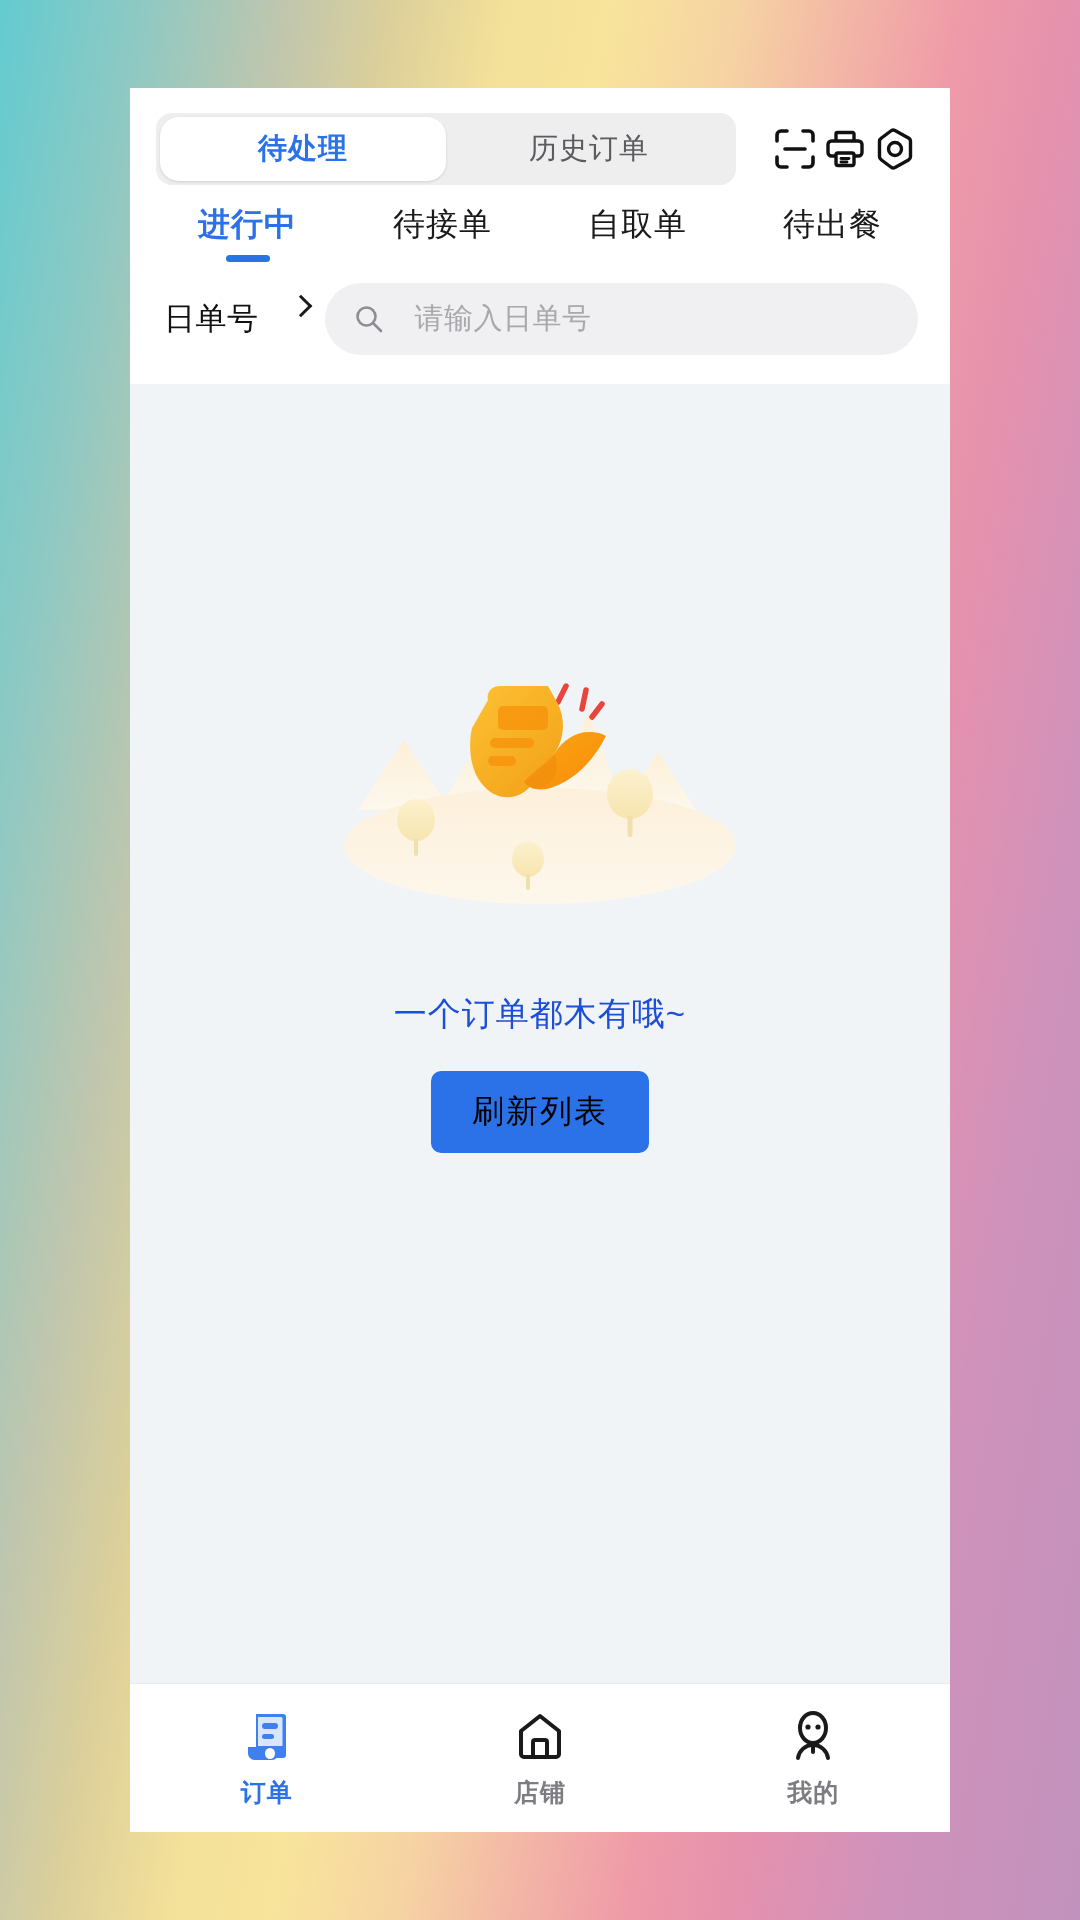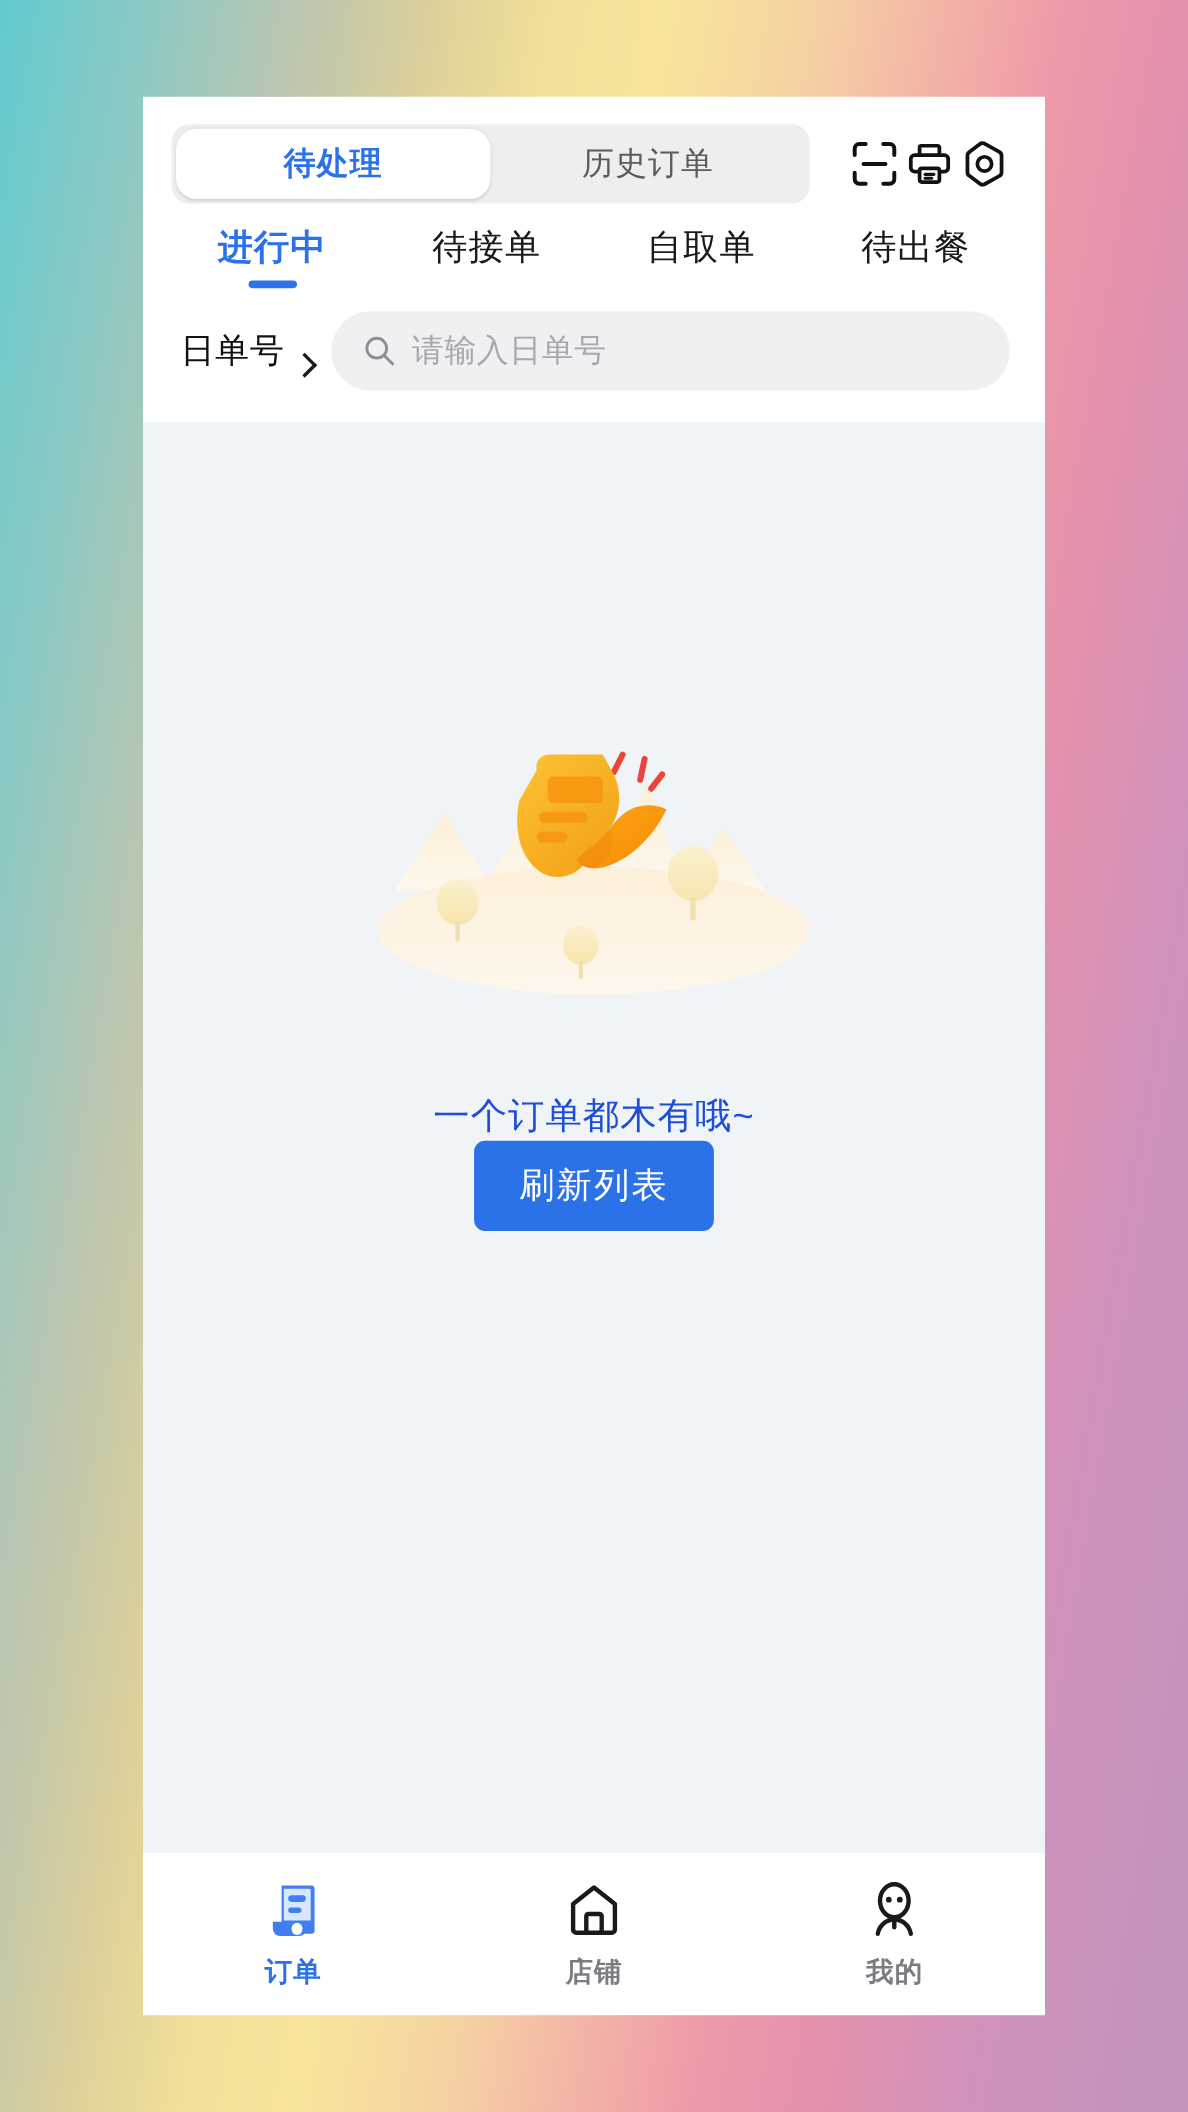--- a/index.html
+++ b/index.html
@@ -140,24 +140,25 @@
   
   .searchrow {
     display: flex;
     align-items: center;
     padding: 0 32px 26px 34px;
     height: 78px;
     box-sizing: content-box;
   }
   .search-select {
     display: flex;
-    align-items: flex-end;
+    align-items: flex-start;
     flex: 0 0 auto;
     cursor: pointer;
     padding-right: 16px;
+    gap: 24px;
   }
   .search-select-label {
     font-size: 31px;
     color: #111111;
     letter-spacing: 0.5px;
   }
   .chev {
     margin-left: 10px;
     display: inline-block;
     width: 13px;
@@ -169,20 +170,21 @@
   .search-box {
     flex: 1 1 auto;
     height: 72px;
     background: #f0f0f2;
     border-radius: 36px;
     display: flex;
     align-items: center;
     padding: 0 28px;
     box-sizing: border-box;
     cursor: text;
+    gap: 16px;
   }
   .search-icon { flex: 0 0 auto; margin-right: 14px; display:flex; }
   .search-placeholder {
     font-size: 29px;
     color: #a8a8ad;
     letter-spacing: 0.5px;
   }
 
   
   .content {
@@ -203,25 +205,26 @@
   .illustration svg { display: block; }
 
   .empty-text {
     margin-top: 78px;
     font-size: 33px;
     color: #1d4ed8;
     letter-spacing: 1px;
   }
 
   .refresh-btn {
+    margin-top: 34px;
     width: 218px;
     height: 82px;
     background: #2b72e8;
     border-radius: 10px;
-    color: #ffffff;
+    color: #000000;
     font-size: 32px;
     letter-spacing: 2px;
     display: flex;
     align-items: center;
     justify-content: center;
     border: none;
     cursor: pointer;
     font-family: "Liberation Sans", "DejaVu Sans", sans-serif;
   }
 

